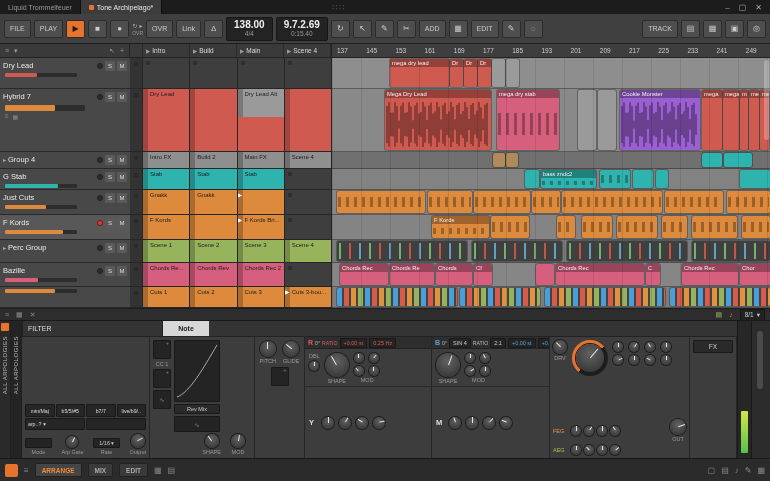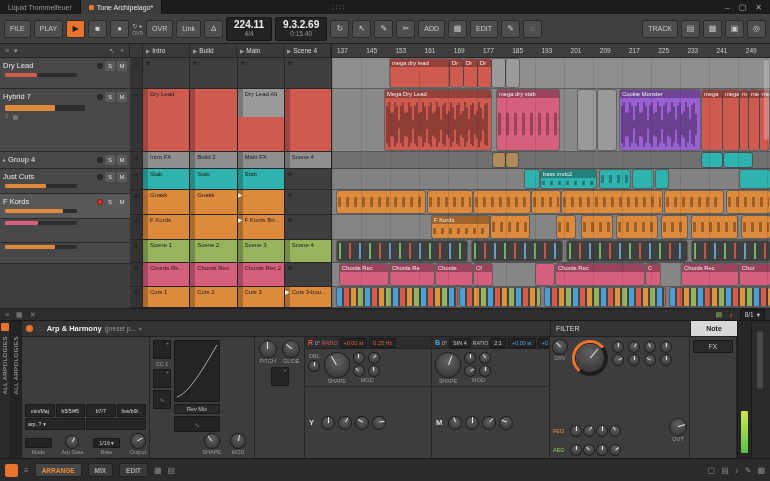--- a/index.html
+++ b/index.html
@@ -186,27 +186,27 @@
           <span>↻</span>
           <span>▸</span>
         </div>
       <div class="t">OVR</div>
     </div>
     <div class="tbtn">OVR</div>
     <div class="tbtn">Link</div>
     <div class="tbtn icon">Δ</div>
     <div class="tdisplay">
       <div class="big">
-          <span>224.11</span>
+          <span>138.00</span>
         </div>
       <div class="sub">4/4</div>
     </div>
     <div class="tdisplay">
       <div class="big">
-          <span>9.3.2.69</span>
+          <span>9.7.2.69</span>
         </div>
       <div class="sub">0:15.40</div>
     </div>
     <div class="tbtn icon">↻</div>
     <div class="tbtn icon">↖</div>
     <div class="tbtn icon">✎</div>
     <div class="tbtn icon">✂</div>
     <div class="tbtn">ADD</div>
     <div class="tbtn icon">▦</div>
     <div class="tbtn">EDIT</div>
@@ -298,20 +298,32 @@
       <div class="trow" style="height: 17px;">
         <div class="trow-name">
           <div class="tgrp">▸</div>
           <div class="tname">Group 4</div>
           <div class="tsp"></div>
           <div class="tdot"></div>
           <div class="tbtn2">S</div>
           <div class="tbtn2">M</div>
         </div>
       </div>
+      <div class="trow" style="height: 21px;">
+        <div class="trow-name">
+          <div class="tname">G Stab</div>
+          <div class="tsp"></div>
+          <div class="tdot"></div>
+          <div class="tbtn2">S</div>
+          <div class="tbtn2">M</div>
+        </div>
+        <div class="tmeter">
+          <div style="width: 74%; background: rgb(47, 179, 174);"></div>
+        </div>
+      </div>
       <div class="trow" style="height: 25px;">
         <div class="trow-name">
           <div class="tname">Just Cuts</div>
           <div class="tsp"></div>
           <div class="tdot"></div>
           <div class="tbtn2">S</div>
           <div class="tbtn2">M</div>
         </div>
         <div class="tmeter">
           <div style="width: 57%; background: rgb(221, 138, 60);"></div>
@@ -322,21 +334,38 @@
           <div class="tname">F Kords</div>
           <div class="tsp"></div>
           <div class="tdot armed"></div>
           <div class="tbtn2">S</div>
           <div class="tbtn2">M</div>
         </div>
         <div class="tmeter">
           <div style="width: 80%; background: rgb(221, 138, 60);"></div>
         </div>
       </div>
+      <div class="trow" style="height: 23px;">
+        <div class="trow-name">
+          <div class="tgrp">▸</div>
+          <div class="tname">Perc Group</div>
+          <div class="tsp"></div>
+          <div class="tdot"></div>
+          <div class="tbtn2">S</div>
+          <div class="tbtn2">M</div>
+        </div>
+      </div>
       <div class="trow" style="height: 24px;">
+        <div class="trow-name">
+          <div class="tname">Bazille</div>
+          <div class="tsp"></div>
+          <div class="tdot"></div>
+          <div class="tbtn2">S</div>
+          <div class="tbtn2">M</div>
+        </div>
         <div class="tmeter">
           <div style="width: 46%; background: rgb(213, 95, 125);"></div>
         </div>
       </div>
       <div class="trow" style="height: 21px;">
         <div class="tmeter">
           <div style="width: 69%; background: rgb(221, 138, 60);"></div>
         </div>
       </div>
     </div>
@@ -716,27 +745,20 @@
     <div class="side-strip">
       <div class="orange-sq"></div>
       <div class="vtext">ALL ARPOLOGIES</div>
     </div>
     <div class="side-strip s2">
       <div class="vtext">ALL ARPOLOGIES</div>
     </div>
 
     <div class="device">
       <div class="dev-header">
-        <div class="left">
-          <span class="pwr"></span>
-          <span class="grip">∷∷</span>
-          <span class="dev-title">Arp &amp; Harmony</span>
-          <span class="dev-preset">(preset p...</span>
-          <span class="grip">▾</span>
-        </div>
         <div class="filter-hdr">
           <span>FILTER</span>
         </div>
         <div class="note-tab">Note</div>
       </div>
 
       <div class="dev-body">
 
         <div class="dsec sec-arp">
           <div class="chord-grid">

